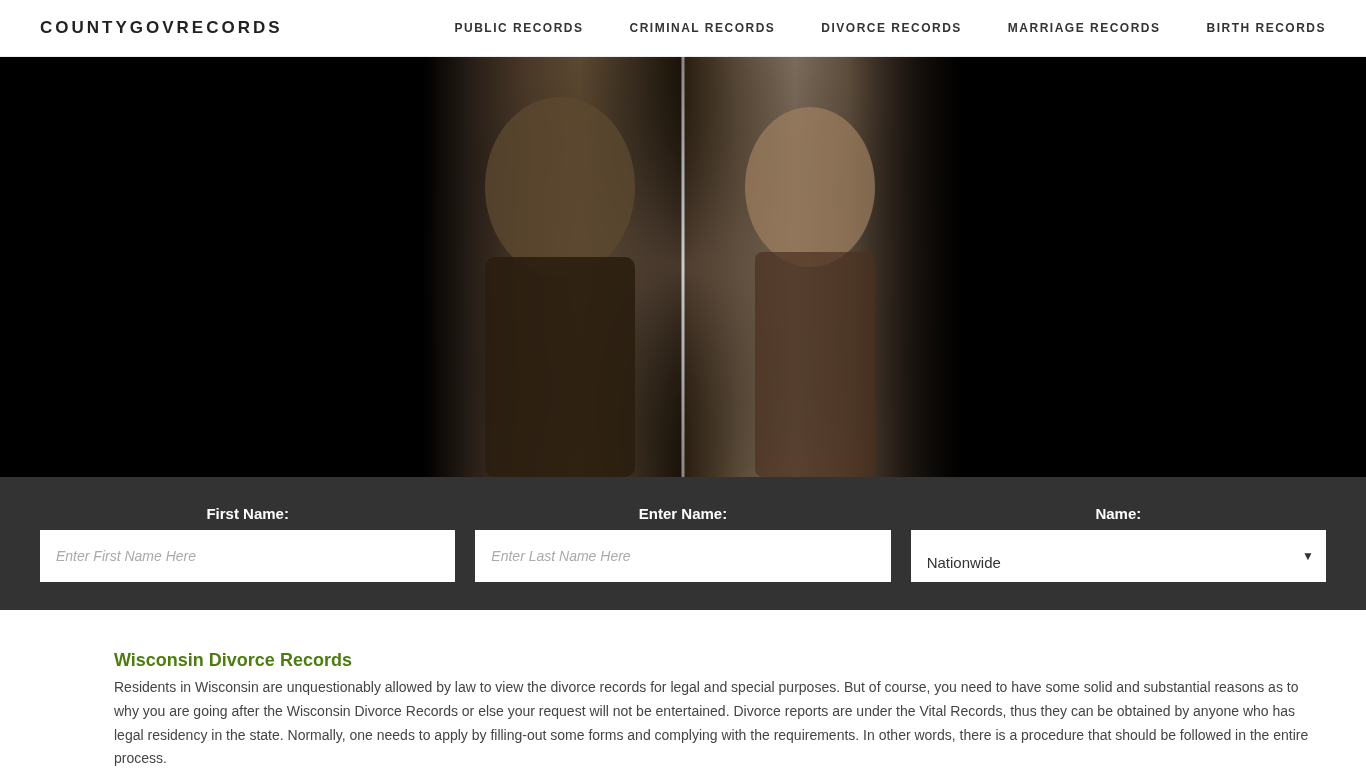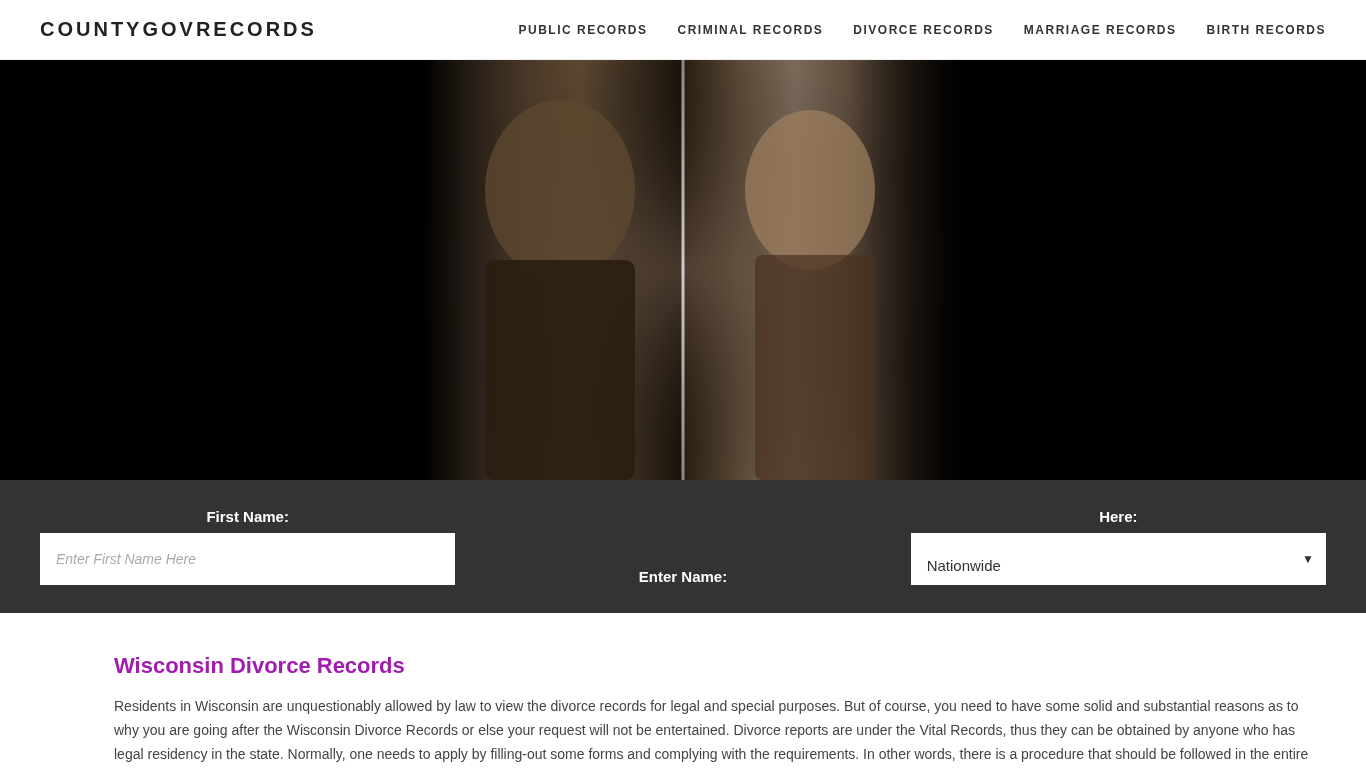--- a/index.html
+++ b/index.html
@@ -22,31 +22,31 @@
       align-items: center;
       justify-content: space-between;
       padding: 18px 40px;
       background: #fff;
       border-bottom: 1px solid #eee;
       position: relative;
       z-index: 10;
     }
 
     .logo {
-      font-size: 20px;
+      font-size: 17px;
       font-weight: 700;
       letter-spacing: 3px;
       color: #222;
       text-transform: uppercase;
       text-align: right;
     }
 
     nav {
       display: flex;
-      gap: 30px;
+      gap: 46px;
       align-items: flex-end;
     }
 
     nav a {
       font-size: 12px;
       font-weight: 700;
       letter-spacing: 1.5px;
       color: #333;
       text-decoration: none;
       text-transform: uppercase;
@@ -219,24 +219,24 @@
       align-self: flex-end;
     }
 
     
     .content {
       padding: 40px 40px 40px 114px;
       max-width: 1366px;
     }
 
     .content h2 {
-      font-size: 22px;
+      font-size: 18px;
       font-weight: 700;
-      color: #a21caf;
-      margin-bottom: 16px;
+      color: #4d7c0f;
+      margin-bottom: 5px;
     }
 
     .content p {
       font-size: 14px;
       line-height: 1.7;
       color: #444;
     }
   </style>
 </head>
 <body>
@@ -291,24 +291,25 @@
 </div>
 
 <div class="search-bar">
   <div class="search-field">
     <label>First Name:</label>
     <input type="text" placeholder="Enter First Name Here" style="">
   </div>
 
   <div class="search-field">
     <label>Enter Name:</label>
+    <input type="text" placeholder="Enter Last Name Here" style="">
   </div>
 
   <div class="state-field">
-    <label>Here:</label>
+    <label>Name:</label>
     <div class="state-select-wrapper">
       <select><option value="Nationwide">Nationwide</option><option value="Alabama">Alabama</option><option value="Alaska">Alaska</option><option value="Arizona">Arizona</option><option value="Arkansas">Arkansas</option><option value="California">California</option><option value="Colorado">Colorado</option><option value="Connecticut">Connecticut</option><option value="Delaware">Delaware</option><option value="Florida">Florida</option><option value="Georgia">Georgia</option><option value="Hawaii">Hawaii</option><option value="Idaho">Idaho</option><option value="Illinois">Illinois</option><option value="Indiana">Indiana</option><option value="Iowa">Iowa</option><option value="Kansas">Kansas</option><option value="Kentucky">Kentucky</option><option value="Louisiana">Louisiana</option><option value="Maine">Maine</option><option value="Maryland">Maryland</option><option value="Massachusetts">Massachusetts</option><option value="Michigan">Michigan</option><option value="Minnesota">Minnesota</option><option value="Mississippi">Mississippi</option><option value="Missouri">Missouri</option><option value="Montana">Montana</option><option value="Nebraska">Nebraska</option><option value="Nevada">Nevada</option><option value="New Hampshire">New Hampshire</option><option value="New Jersey">New Jersey</option><option value="New Mexico">New Mexico</option><option value="New York">New York</option><option value="North Carolina">North Carolina</option><option value="North Dakota">North Dakota</option><option value="Ohio">Ohio</option><option value="Oklahoma">Oklahoma</option><option value="Oregon">Oregon</option><option value="Pennsylvania">Pennsylvania</option><option value="Rhode Island">Rhode Island</option><option value="South Carolina">South Carolina</option><option value="South Dakota">South Dakota</option><option value="Tennessee">Tennessee</option><option value="Texas">Texas</option><option value="Utah">Utah</option><option value="Vermont">Vermont</option><option value="Virginia">Virginia</option><option value="Washington">Washington</option><option value="West Virginia">West Virginia</option><option value="Wisconsin">Wisconsin</option><option value="Wyoming">Wyoming</option></select>
       <span class="select-arrow">▼</span>
     </div>
   </div>
 
 </div>
 
 <div class="content">
   <h2>Wisconsin Divorce Records</h2>

